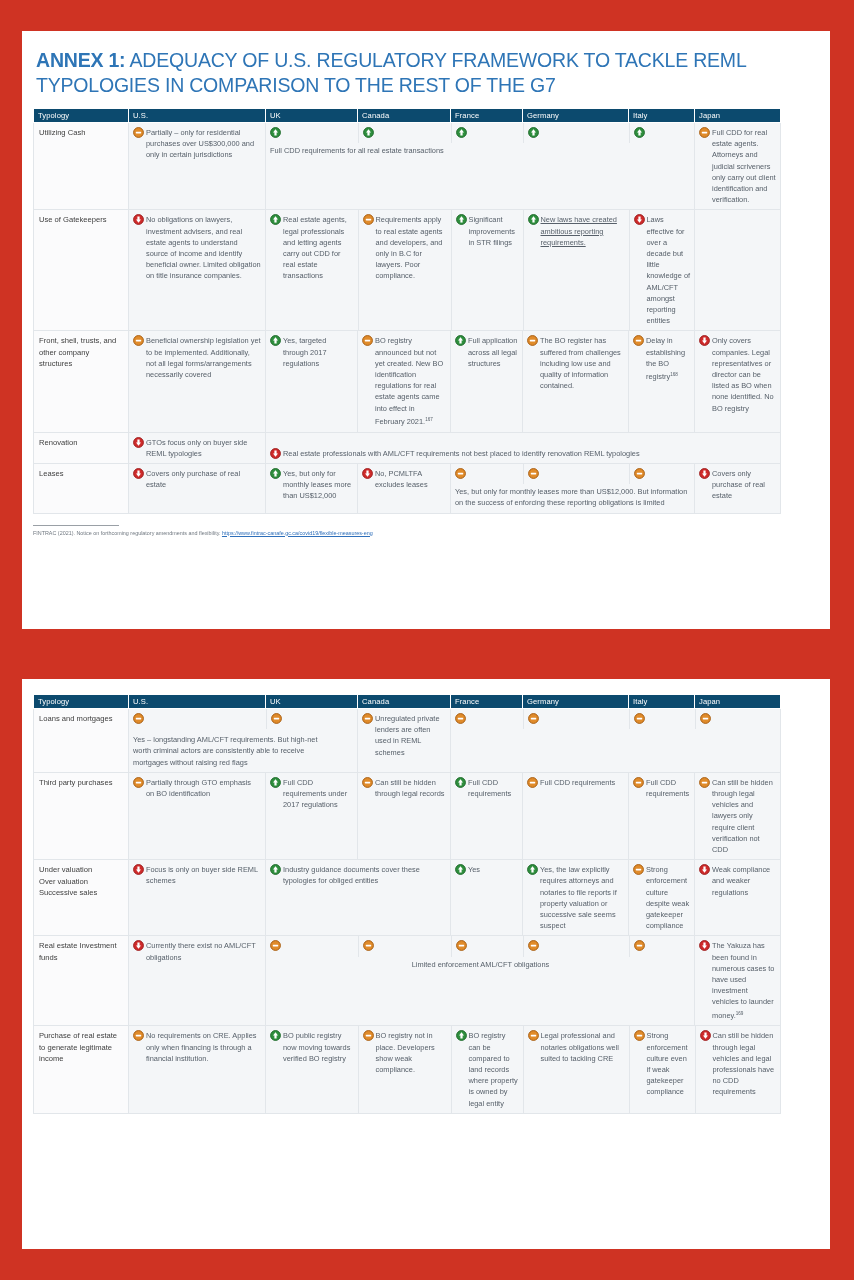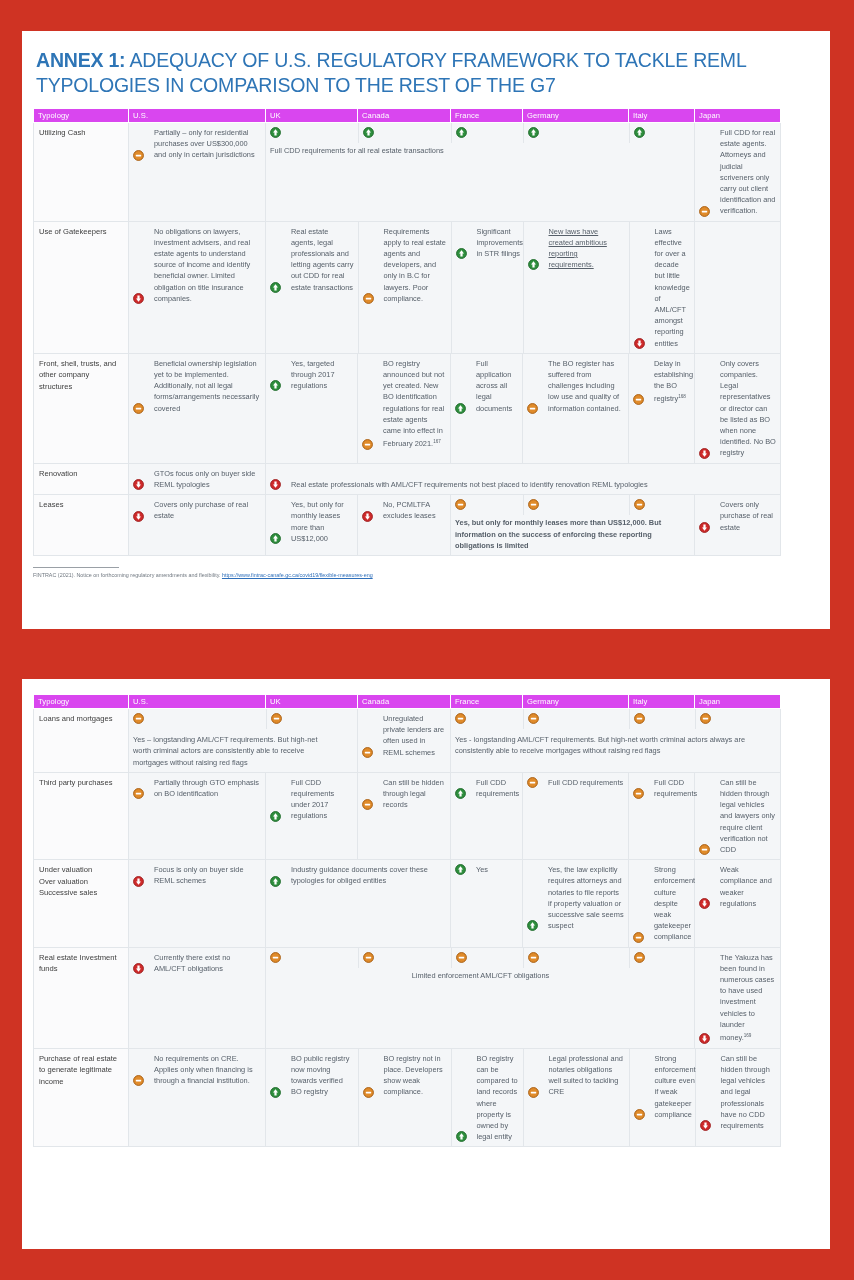--- a/index.html
+++ b/index.html
@@ -34,21 +34,21 @@
   .title b { font-weight: 700; color:#2e75b6; }
 
   table.g7 {
     border-collapse: collapse;
     table-layout: fixed;
     width: 747px;
     margin-left: 11px;
     font-size: 7.4px;
   }
   table.g7 th {
-    background: #d946ef;
+    background: #0c4a6e;
     color: #ffffff;
     font-weight: 400;
     font-size: 7.6px;
     text-align: left;
     padding: 2px 3px 2px 4px;
     border: 1px solid #ffffff;
     height: 13px;
     vertical-align: middle;
     letter-spacing: 0.1px;
   }
@@ -82,21 +82,21 @@
   .ic {
     display: inline-block;
     width: 11px; height: 11px;
     border-radius: 50%;
     position: relative;
     vertical-align: -2px;
     margin-right: 2px;
     flex: 0 0 auto;
   }
   .ic svg { display:block; width:11px; height:11px; }
-  .cell-flex { display: flex; align-items: flex-end; gap: 8px; }
+  .cell-flex { display: flex; align-items: flex-start; gap: 0px; }
   .cell-flex .txt { flex: 1 1 auto; }
 
   .sub { font-size: 4.6px; vertical-align: super; }
 
   .footnote-wrap {
     margin: 8px 0 0 11px;
     padding-top: 3px;
     width: 747px;
   }
   .fn-rule {
@@ -323,21 +323,21 @@
             </div>
           </td>
         <td>
             <div class="cell-flex">
               <span class="ic">
                 <svg viewBox="0 0 11 11" xmlns="http://www.w3.org/2000/svg">
                   <circle cx="5.5" cy="5.5" r="4.9" fill="#2f8f3e" stroke="#1f6b2b" stroke-width="1"></circle>
                   <path d="M5.5 2.3 L8 5.6 H6.6 V8.4 H4.4 V5.6 H3 Z" fill="#ffffff"></path>
                 </svg>
               </span>
-              <span class="txt">Full application across all legal documents</span>
+              <span class="txt">Full application across all legal structures</span>
             </div>
           </td>
         <td>
             <div class="cell-flex">
               <span class="ic">
                 <svg viewBox="0 0 11 11" xmlns="http://www.w3.org/2000/svg">
                   <circle cx="5.5" cy="5.5" r="4.9" fill="#e08b2a" stroke="#a85f14" stroke-width="1"></circle>
                   <rect x="2.8" y="4.7" width="5.4" height="1.7" rx="0.6" fill="#ffffff"></rect>
                 </svg>
               </span>
@@ -422,21 +422,21 @@
             <div class="cell-flex">
               <span class="ic">
                 <svg viewBox="0 0 11 11" xmlns="http://www.w3.org/2000/svg">
                   <circle cx="5.5" cy="5.5" r="4.9" fill="#cf2b2b" stroke="#9e1f1f" stroke-width="1"></circle>
                   <path d="M5.5 8.7 L3 5.4 H4.4 V2.6 H6.6 V5.4 H8 Z" fill="#ffffff"></path>
                 </svg>
               </span>
               <span class="txt">No, PCMLTFA excludes leases</span>
             </div>
           </td>
-        <td colspan="3" style="padding:0;font-weight:bold;">
+        <td colspan="3" style="padding:0;">
           <table style="width:100%;border-collapse:collapse;table-layout:fixed;">
             <tbody>
                 <tr>
               <td style="width:72px;border:0;border-right:1px solid #e2e6ea;padding:4px;"><span class="ic"><svg viewBox="0 0 11 11" xmlns="http://www.w3.org/2000/svg">
                         <circle cx="5.5" cy="5.5" r="4.9" fill="#e08b2a" stroke="#a85f14" stroke-width="1"></circle>
                         <rect x="2.8" y="4.7" width="5.4" height="1.7" rx="0.6" fill="#ffffff"></rect>
                       </svg></span></td>
               <td style="width:106px;border:0;border-right:1px solid #e2e6ea;padding:4px;"><span class="ic"><svg viewBox="0 0 11 11" xmlns="http://www.w3.org/2000/svg">
                         <circle cx="5.5" cy="5.5" r="4.9" fill="#e08b2a" stroke="#a85f14" stroke-width="1"></circle>
                         <rect x="2.8" y="4.7" width="5.4" height="1.7" rx="0.6" fill="#ffffff"></rect>
@@ -545,23 +545,20 @@
                       </svg></span></td>
               <td style="width:66px;border:0;border-right:1px solid #e2e6ea;padding:4px;"><span class="ic"><svg viewBox="0 0 11 11" xmlns="http://www.w3.org/2000/svg">
                         <circle cx="5.5" cy="5.5" r="4.9" fill="#e08b2a" stroke="#a85f14" stroke-width="1"></circle>
                         <rect x="2.8" y="4.7" width="5.4" height="1.7" rx="0.6" fill="#ffffff"></rect>
                       </svg></span></td>
               <td style="width:86px;border:0;padding:4px;"><span class="ic"><svg viewBox="0 0 11 11" xmlns="http://www.w3.org/2000/svg">
                         <circle cx="5.5" cy="5.5" r="4.9" fill="#e08b2a" stroke="#a85f14" stroke-width="1"></circle>
                         <rect x="2.8" y="4.7" width="5.4" height="1.7" rx="0.6" fill="#ffffff"></rect>
                       </svg></span></td>
             </tr>
-            <tr>
-                  <td colspan="4" class="spanbar" style="border:0;padding:5px 4px 4px 4px;">Yes - longstanding AML/CFT requirements. But high-net worth criminal actors always are consistently able to receive mortgages without raising red flags</td>
-                </tr>
           </tbody>
             </table>
         </td>
       </tr>
 
       <tr>
         <td class="typ">Third party purchases</td>
         <td>
             <div class="cell-flex">
               <span class="ic">

